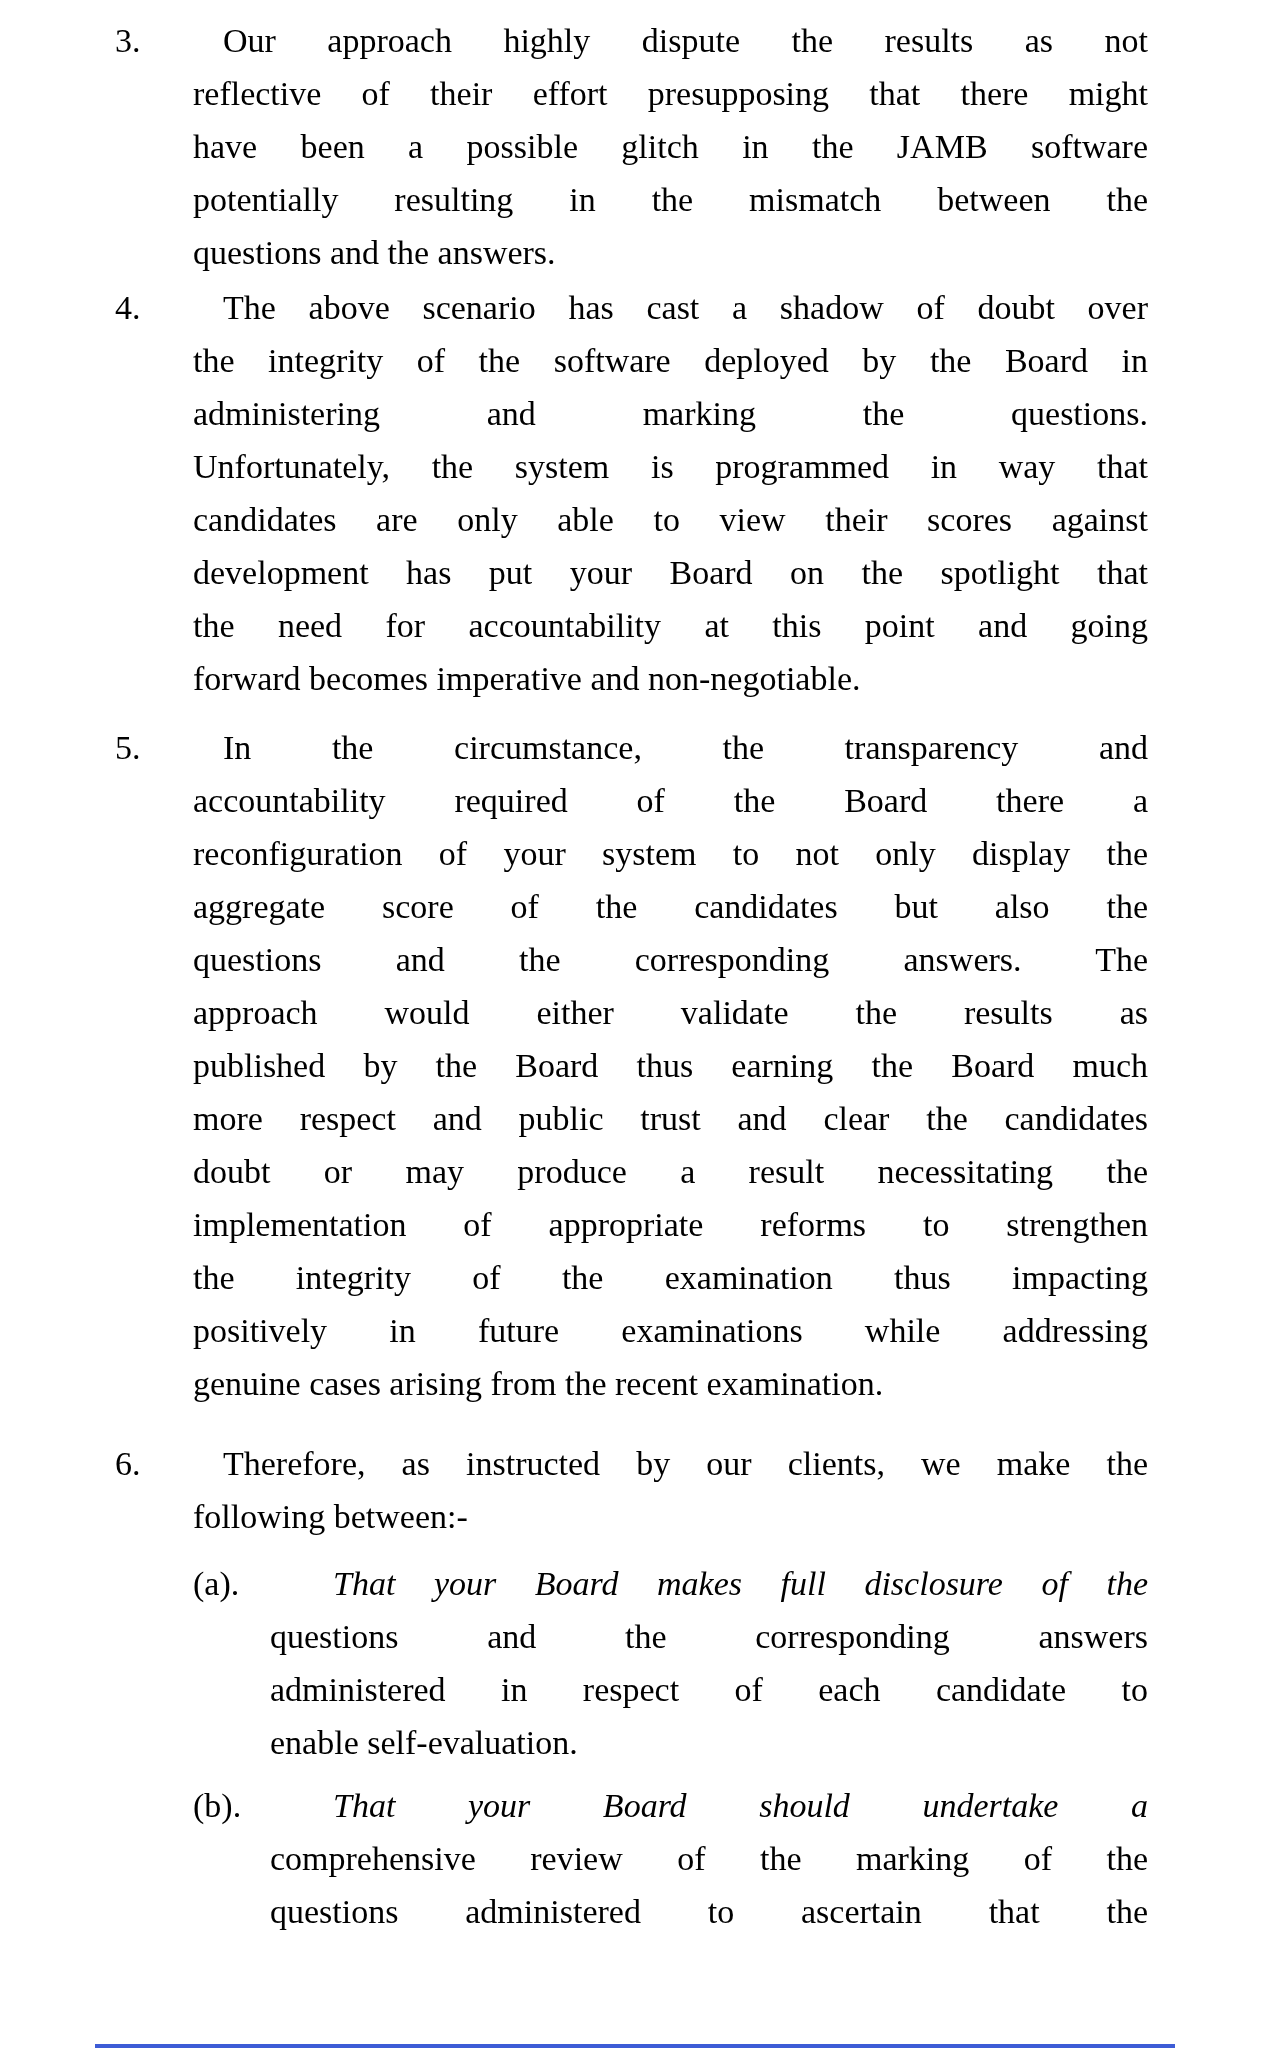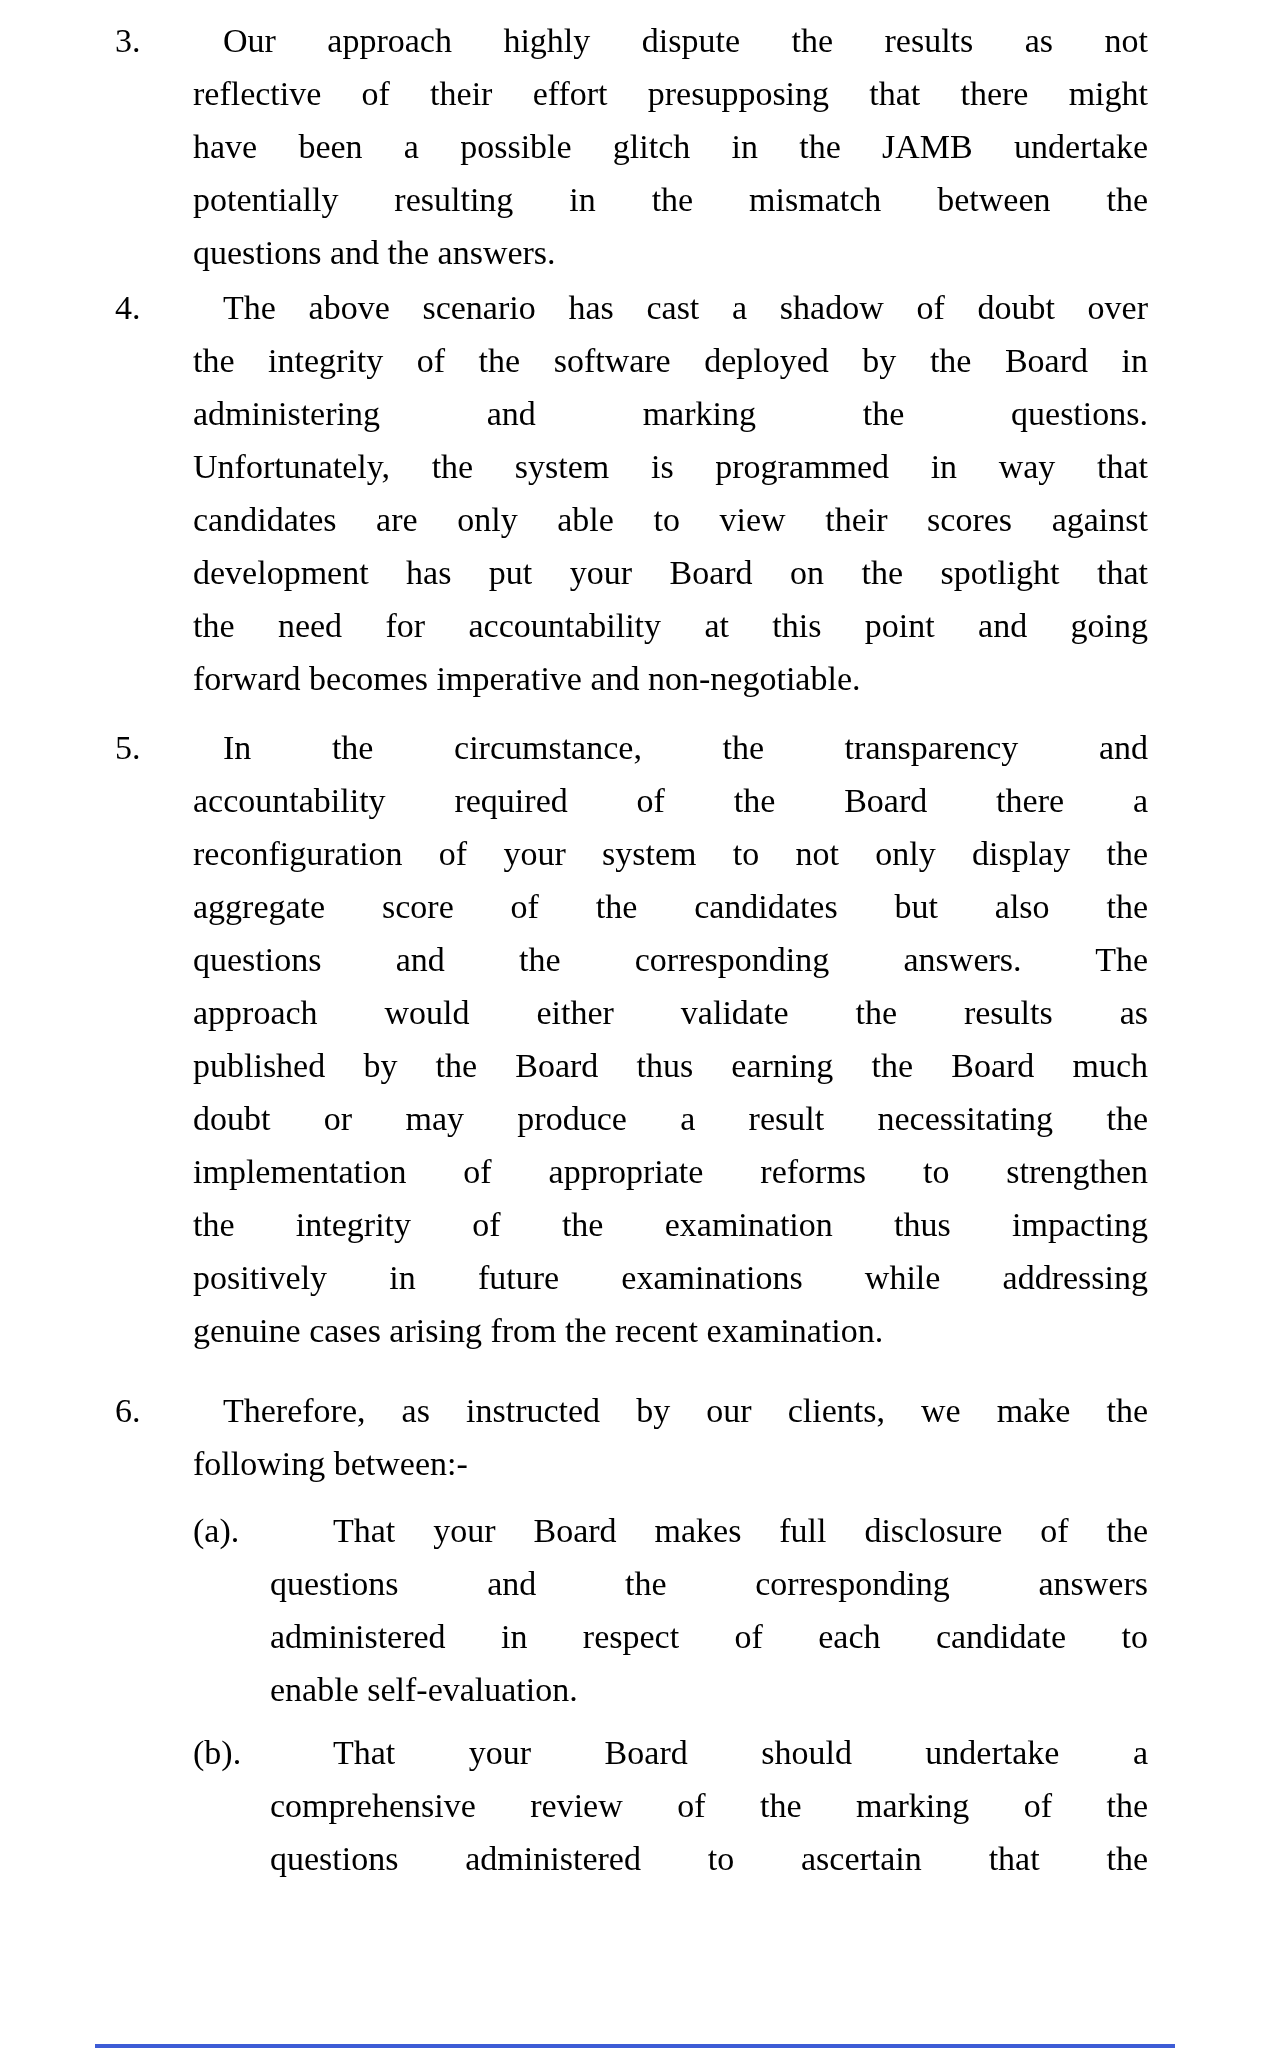--- a/index.html
+++ b/index.html
@@ -42,20 +42,21 @@
     text-align-last: left;
   }
   .line.jl {
     text-align-last: justify;
   }
   .para.main .line.first {
     padding-left: 30px;
   }
   .para.sub .line.first {
     padding-left: 63px;
+    font-style: italic;
   }
   
   .para[data-idx="1"] { margin-top: 2px; }
   .para[data-idx="2"] { margin-top: 16px; }
   .para[data-idx="3"] { margin-top: 27px; }
   .para[data-idx="4"] { margin-top: 14px; }
   .para[data-idx="5"] { margin-top: 10px; }
   #footer-rule {
     position: absolute;
     left: 95px;
@@ -66,21 +67,21 @@
 </style>
 </head>
 <body style="background: rgb(255, 255, 255); color: rgb(0, 0, 0);">
 
 <main>
   <div id="letter-body">
       <div class="para main" data-idx="0">
         <span class="marker">3.</span>
         <div class="line first jl">Our approach highly dispute the results as not</div>
         <div class="line jl">reflective of their effort presupposing that there might</div>
-        <div class="line jl">have been a possible glitch in the JAMB undertake</div>
+        <div class="line jl">have been a possible glitch in the JAMB software</div>
         <div class="line jl">potentially resulting in the mismatch between the</div>
         <div class="line">questions and the answers.</div>
       </div>
       <div class="para main" data-idx="1">
         <span class="marker">4.</span>
         <div class="line first jl">The above scenario has cast a shadow of doubt over</div>
         <div class="line jl">the integrity of the software deployed by the Board in</div>
         <div class="line jl">administering and marking the questions.</div>
         <div class="line jl">Unfortunately, the system is programmed in way that</div>
         <div class="line jl">candidates are only able to view their scores against</div>
@@ -90,20 +91,21 @@
       </div>
       <div class="para main" data-idx="2">
         <span class="marker">5.</span>
         <div class="line first jl">In the circumstance, the transparency and</div>
         <div class="line jl">accountability required of the Board there a</div>
         <div class="line jl">reconfiguration of your system to not only display the</div>
         <div class="line jl">aggregate score of the candidates but also the</div>
         <div class="line jl">questions and the corresponding answers. The</div>
         <div class="line jl">approach would either validate the results as</div>
         <div class="line jl">published by the Board thus earning the Board much</div>
+        <div class="line jl">more respect and public trust and clear the candidates</div>
         <div class="line jl">doubt or may produce a result necessitating the</div>
         <div class="line jl">implementation of appropriate reforms to strengthen</div>
         <div class="line jl">the integrity of the examination thus impacting</div>
         <div class="line jl">positively in future examinations while addressing</div>
         <div class="line">genuine cases arising from the recent examination.</div>
       </div>
       <div class="para main" data-idx="3">
         <span class="marker">6.</span>
         <div class="line first jl">Therefore, as instructed by our clients, we make the</div>
         <div class="line">following between:-</div>

